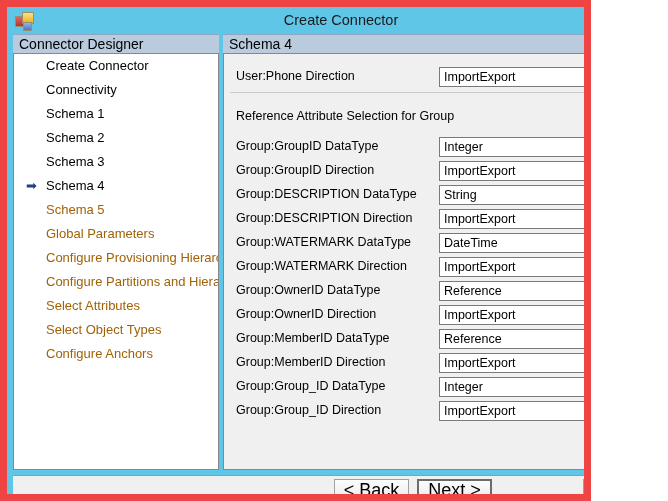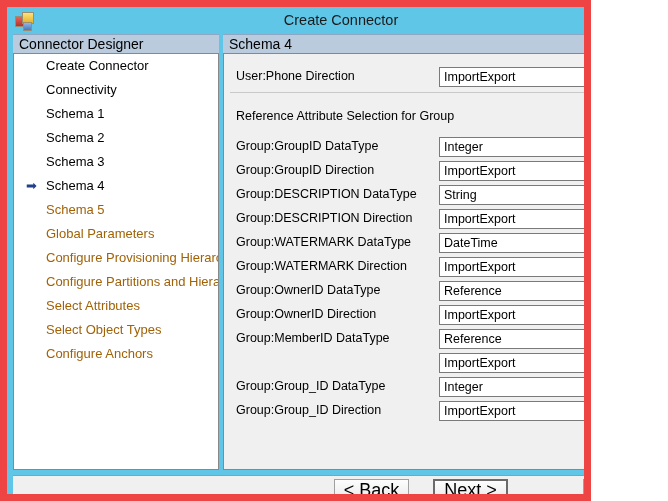--- a/index.html
+++ b/index.html
@@ -255,21 +255,21 @@
     box-sizing: border-box;
     font-size: 18px;
     color: #000000;
     text-align: center;
     line-height: 21px;
     cursor: pointer;
     white-space: nowrap;
   }
   .dlg-button.default { border: 2px solid #6b6b6b; line-height: 19px; }
   #btn-back   { left: 321px; }
-  #btn-next   { left: 420px; }
+  #btn-next   { left: 404px; }
   #btn-cancel { left: 487px; }
   #btn-help   { left: 570px; }
 
   #resize-grip {
     position: absolute;
     right: 2px; bottom: 2px;
     width: 14px; height: 14px;
   }
   #resize-grip i {
     position: absolute;
@@ -391,20 +391,21 @@
             </div>
           </div>
           <div class="form-row" style="top: 272px;">
             <span class="lbl">Group:MemberID DataType</span>
             <div class="combo">
               <span class="val">Reference</span>
               <span class="btn"></span>
             </div>
           </div>
           <div class="form-row" style="top: 296px;">
+            <span class="lbl">Group:MemberID Direction</span>
             <div class="combo">
               <span class="val">ImportExport</span>
               <span class="btn"></span>
             </div>
           </div>
           <div class="form-row" style="top: 320px;">
             <span class="lbl">Group:Group_ID DataType</span>
             <div class="combo">
               <span class="val">Integer</span>
               <span class="btn"></span>

